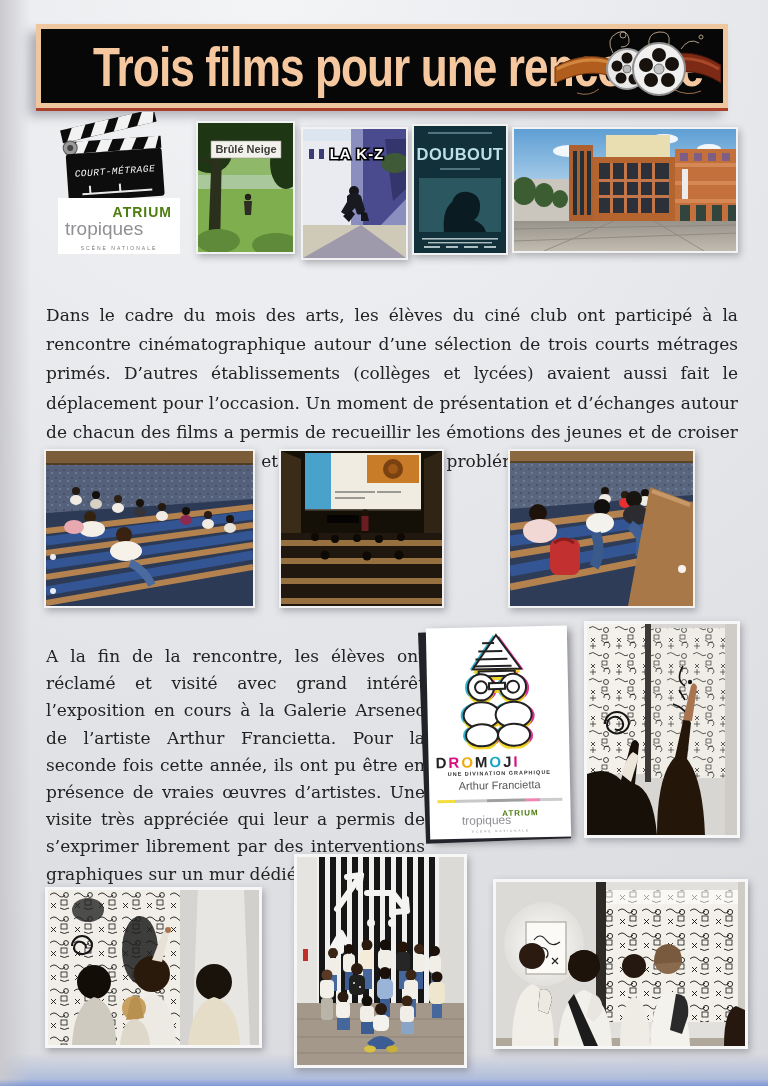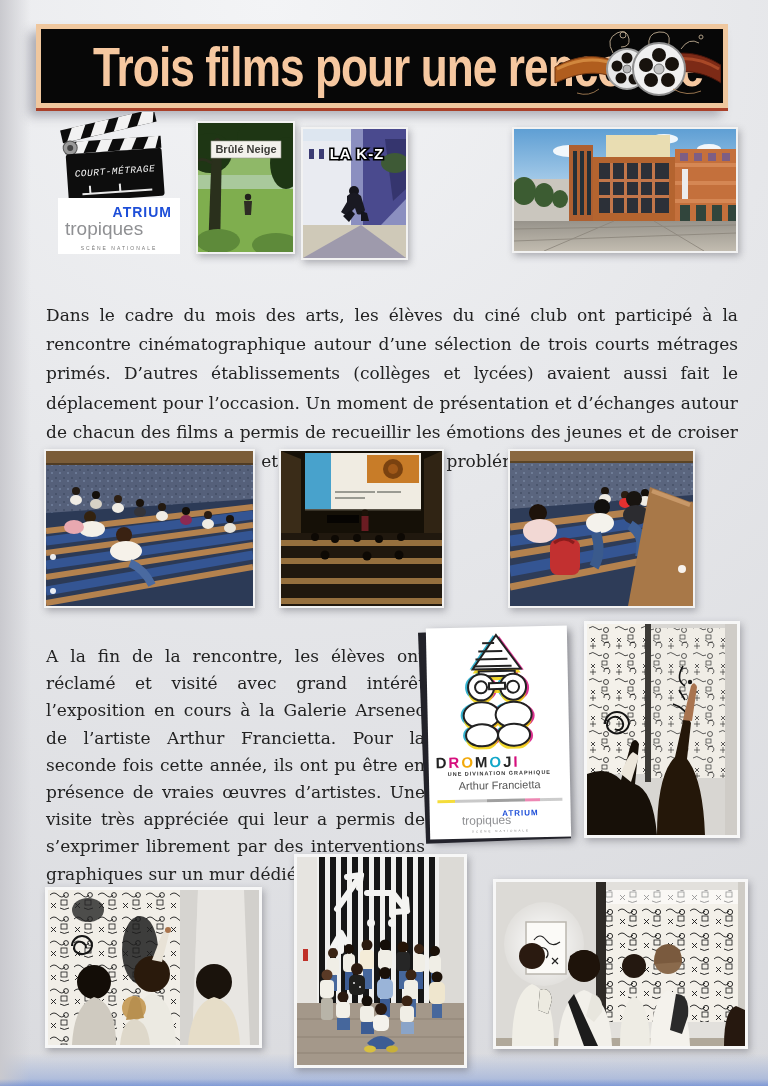--- a/index.html
+++ b/index.html
@@ -17,21 +17,21 @@
     color:#f6c8a0;letter-spacing:-1px;transform:scale(.94,1.18);transform-origin:left center;
     white-space:nowrap;margin-left:52px;}
   .reel{position:absolute;right:2px;top:-2px;}
   
   .photo{position:absolute;background:#fff;border:3px solid #f7f7f7;box-shadow:2px 3px 7px rgba(70,70,82,.38);text-align:right;}
   .photo svg{display:block;}
   .flat{border-width:2px;border-color:#f2f2f2;}
   
   .atrium-logo{position:absolute;background:#fff;font-family:"Liberation Sans",sans-serif;}
   .atrium-logo .trop{position:absolute;left:7px;bottom:14px;font-size:19px;color:#8f9093;letter-spacing:0;}
-  .atrium-logo .atr{position:absolute;right:8px;top:6px;font-size:14px;font-weight:700;color:#1d4ed8;letter-spacing:1px;}
+  .atrium-logo .atr{position:absolute;right:8px;top:6px;font-size:14px;font-weight:700;color:#4d7c0f;letter-spacing:1px;}
   .atrium-logo .tag{position:absolute;left:0;right:0;bottom:3px;text-align:center;font-size:5px;letter-spacing:2px;color:#7a7a7a;}
   
   .para{position:absolute;text-align:justify;}
   .p1{left:46px;top:284px;width:692px;font-size:17px;line-height:1.72;}
   .p2{left:46px;top:626px;width:379px;font-size:17px;line-height:1.6;}
   .bold{font-weight:400;}
   
   .expo-wrap{position:absolute;left:428px;top:627px;width:141px;height:211px;}
   .expo-shadow{position:absolute;left:-6px;top:3px;width:145px;height:211px;background:#23232a;transform:rotate(-2.2deg);}
   .expo{position:absolute;left:0;top:0;width:141px;height:211px;background:#fff;transform:rotate(-1.2deg);
@@ -164,20 +164,38 @@
       <ellipse cx="92" cy="34" rx="14" ry="10" fill="#3e5a36"></ellipse>
       <rect y="96" width="103" height="33" fill="#cfc9b8"></rect>
       <polygon points="0,129 58,96 103,129" fill="#8d89a8" opacity=".75"></polygon>
       <circle cx="51" cy="62" r="5" fill="#15151c"></circle>
       <path d="M44,67 q7,-7 14,0 l4,14 q-2,6 -8,4 l-2,-6 -8,8 -6,-4 6,-10 Z" fill="#191922"></path>
       <path d="M40,87 l8,-6 4,4 -6,8 Z M58,82 l6,2 2,8 -8,0 Z" fill="#14141c"></path>
       <text x="54" y="30" text-anchor="middle" font-family="Liberation Sans, sans-serif" font-size="15" font-weight="700" fill="#ffffff" stroke="#000" stroke-width="3.2" paint-order="stroke" letter-spacing="1">LA K-Z</text>
     </svg>
   </div>
 
+  <div class="photo flat" style="left:412px;top:124px;">
+    <svg width="92" height="127" viewBox="0 0 92 127">
+      <rect width="92" height="127" fill="#11303a"></rect>
+      <rect x="14" y="6" width="64" height="2" fill="#7fa2ac" opacity=".6"></rect>
+      <text x="46" y="34" text-anchor="middle" font-family="Liberation Sans, sans-serif" font-size="16.5" font-weight="700" fill="#bcdfe6" letter-spacing="0.5">DOUBOUT</text>
+      <rect x="26" y="42" width="40" height="2" fill="#6e929c" opacity=".7"></rect>
+      <rect x="5" y="52" width="82" height="54" fill="#2b5761"></rect>
+      <path d="M30,106 q-2,-22 8,-30 q4,-12 16,-10 q12,2 12,14 q0,10 -6,14 q10,4 12,12 Z" fill="#0a1b21"></path>
+      <g fill="#c8d8da" opacity=".85">
+        <rect x="8" y="112" width="76" height="1.6"></rect>
+          <rect x="14" y="116" width="64" height="1.4"></rect>
+        <rect x="10" y="120" width="16" height="2"></rect>
+          <rect x="32" y="120" width="12" height="2"></rect>
+        <rect x="50" y="120" width="14" height="2"></rect>
+          <rect x="70" y="120" width="12" height="2"></rect>
+      </g>
+    </svg>
+  </div>
 
   <div class="photo flat" style="left:512px;top:127px;">
     <svg width="222" height="122" viewBox="0 0 222 122">
       <defs>
         <linearGradient id="sky" x1="0" y1="0" x2="0" y2="1">
           <stop offset="0" stop-color="#5f9fd4"></stop>
             <stop offset="1" stop-color="#d6e9f6"></stop>
         </linearGradient>
         <linearGradient id="plz" x1="0" y1="0" x2="0" y2="1">
           <stop offset="0" stop-color="#97938b"></stop>

